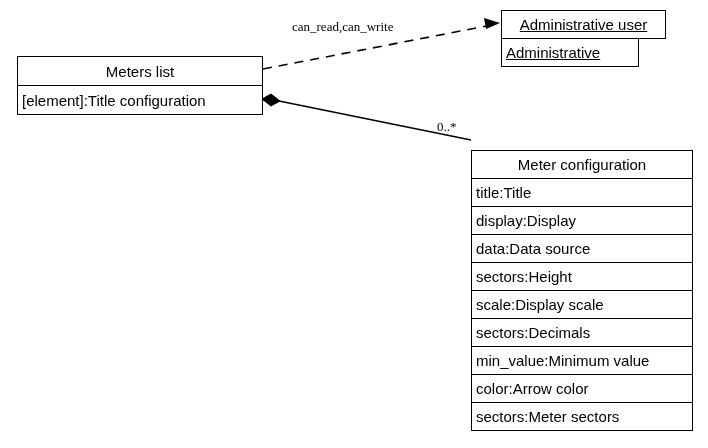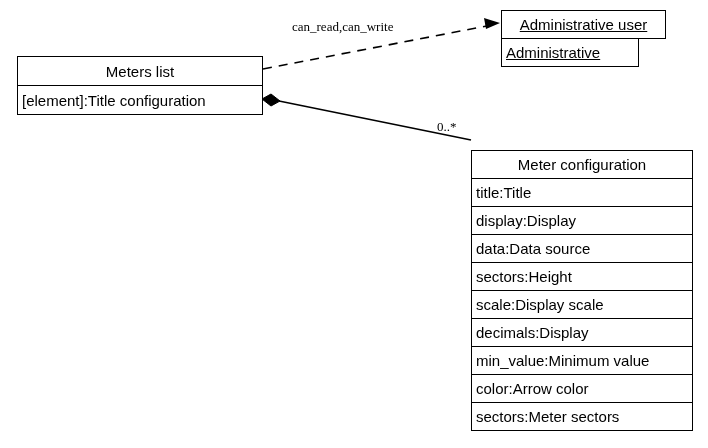--- a/index.html
+++ b/index.html
@@ -140,19 +140,19 @@
     <div class="uml-row attr">Administrative</div>
   </div>
 
   <div class="uml-class" id="meter-configuration-class">
     <div class="uml-row header">Meter configuration</div>
     <div class="uml-row attr">title:Title</div>
     <div class="uml-row attr">display:Display</div>
     <div class="uml-row attr">data:Data source</div>
     <div class="uml-row attr">sectors:Height</div>
     <div class="uml-row attr">scale:Display scale</div>
-    <div class="uml-row attr">decimals:Display</div>
+    <div class="uml-row attr">sectors:Decimals</div>
     <div class="uml-row attr">min_value:Minimum value</div>
     <div class="uml-row attr">color:Arrow color</div>
     <div class="uml-row attr">sectors:Meter sectors</div>
   </div>
 
 </div>
 
 </body></html>

